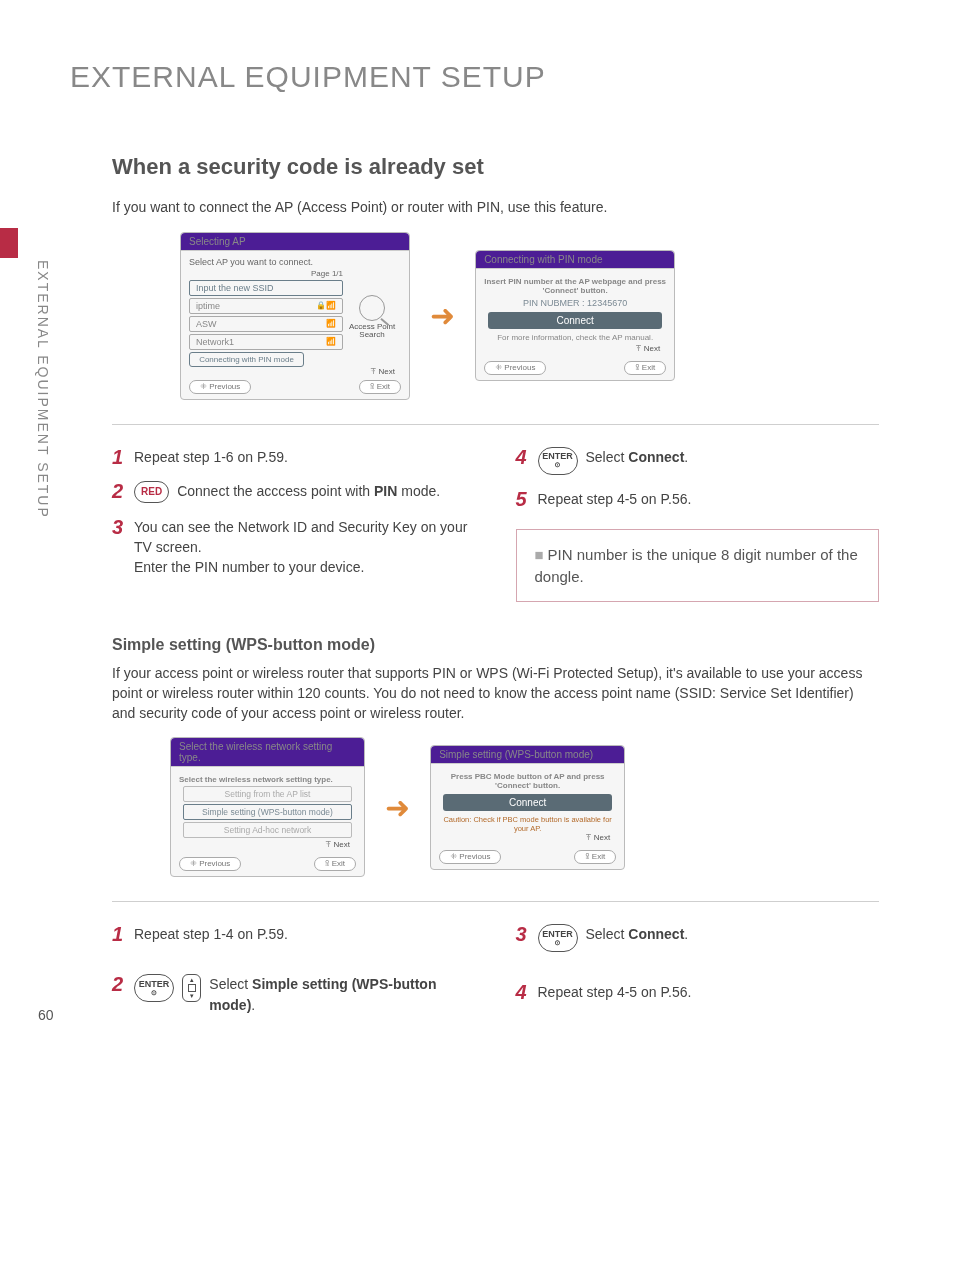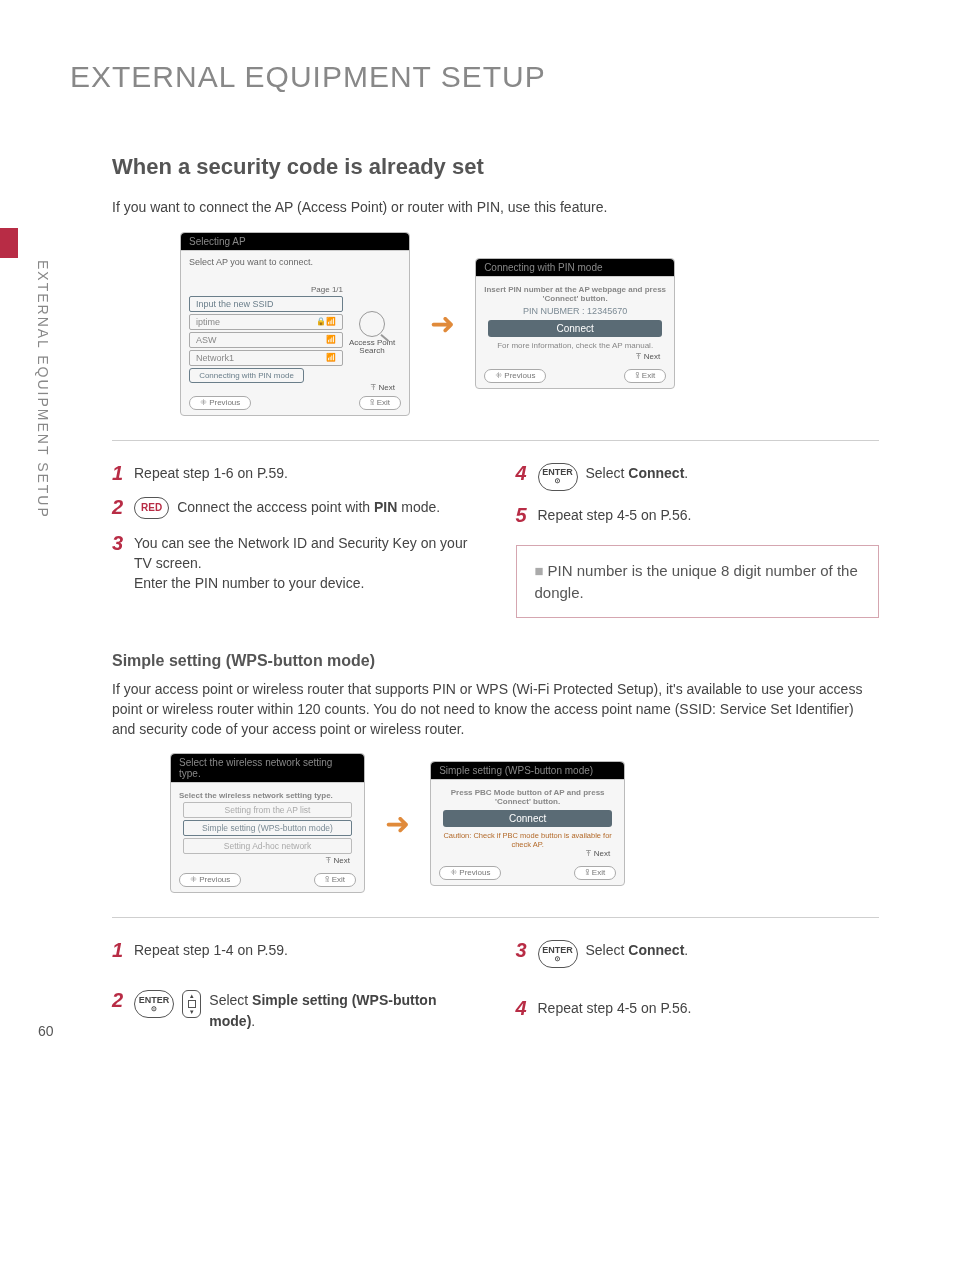--- a/index.html
+++ b/index.html
@@ -14,23 +14,23 @@
   h3.sub { font-size: 16px; font-weight: 600; color: #555; margin: 8px 0 10px 42px; }
   p.intro { font-size: 14px; color: #444; margin: 0 0 14px 42px; line-height: 1.4; }
 
   .hr { border: none; border-top: 1px solid #cfcfcf; margin: 24px 0 16px 42px; }
 
   
   .shot-row { display: flex; align-items: center; gap: 20px; margin: 10px 0 20px 110px; }
   .arrow { color: #e08a3a; font-size: 30px; }
 
   .panel { border: 1px solid #bbb; border-radius: 4px; background: #f6f6f6; font-size: 10px; color: #666; }
-  .panel-title { background: #000000; border-bottom: 1px solid #ccc; padding: 3px 8px; font-size: 10px; color: #888; border-radius: 4px 4px 0 0; }
+  .panel-title { background: #4c1d95; border-bottom: 1px solid #ccc; padding: 3px 8px; font-size: 10px; color: #888; border-radius: 4px 4px 0 0; }
   .panel-body { padding: 6px 8px 4px; }
-  .panel-sub { font-size: 9px; text-align: left; margin-bottom: 18px; }
+  .panel-sub { font-size: 9px; text-align: left; margin-bottom: 2px; }
   .panel-page { font-size: 8px; text-align: right; margin-bottom: 2px; }
   .ap-row { border: 1px solid #aaa; border-radius: 2px; padding: 2px 6px; margin: 2px 0; font-size: 9px; display: flex; justify-content: space-between; align-items: center; color: #888; }
   .ap-row.hl { border-color: #6a7e8a; color: #6a7e8a; }
   .sig { font-size: 8px; color: #6a7e8a; }
   .pin-mode-btn { border: 1px solid #6a7e8a; border-radius: 3px; padding: 2px 4px; font-size: 8px; color: #6a7e8a; text-align: center; width: 115px; margin-top: 2px;}
   .mag { width: 26px; height: 26px; border: 1.5px solid #999; border-radius: 50%; position: relative; margin: 4px auto 0; }
   .mag::after { content:""; position:absolute; width: 10px; height:1.5px; background:#999; bottom:-3px; right:-6px; transform: rotate(40deg); }
   .search-lbl { font-size: 8px; color:#555; text-align:center; line-height: 1.1; margin-top:2px;}
   .panel-next { font-size: 8px; text-align: right; color:#555; padding: 0 6px 0 0;}
   .panel-foot { display:flex; justify-content: space-between; padding: 3px 8px 5px; }
@@ -196,21 +196,21 @@
       </div>
     </div>
 
     <div class="arrow">➜</div>
 
     <div class="panel wps">
       <div class="panel-title">Simple setting (WPS-button mode)</div>
       <div class="panel-body">
         <div class="mini-line" style="font-weight:bold;">Press PBC Mode button of AP and press 'Connect' button.</div>
         <div class="connect-btn">Connect</div>
-        <div class="caution">Caution: Check if PBC mode button is available for check AP.</div>
+        <div class="caution">Caution: Check if PBC mode button is available for your AP.</div>
         <div class="panel-next">ꔉ Next</div>
       </div>
       <div class="panel-foot">
         <div class="foot-btn">ꔰ Previous</div>
         <div class="foot-btn">ꕉ Exit</div>
       </div>
     </div>
   </div>
 
   <hr class="hr">

